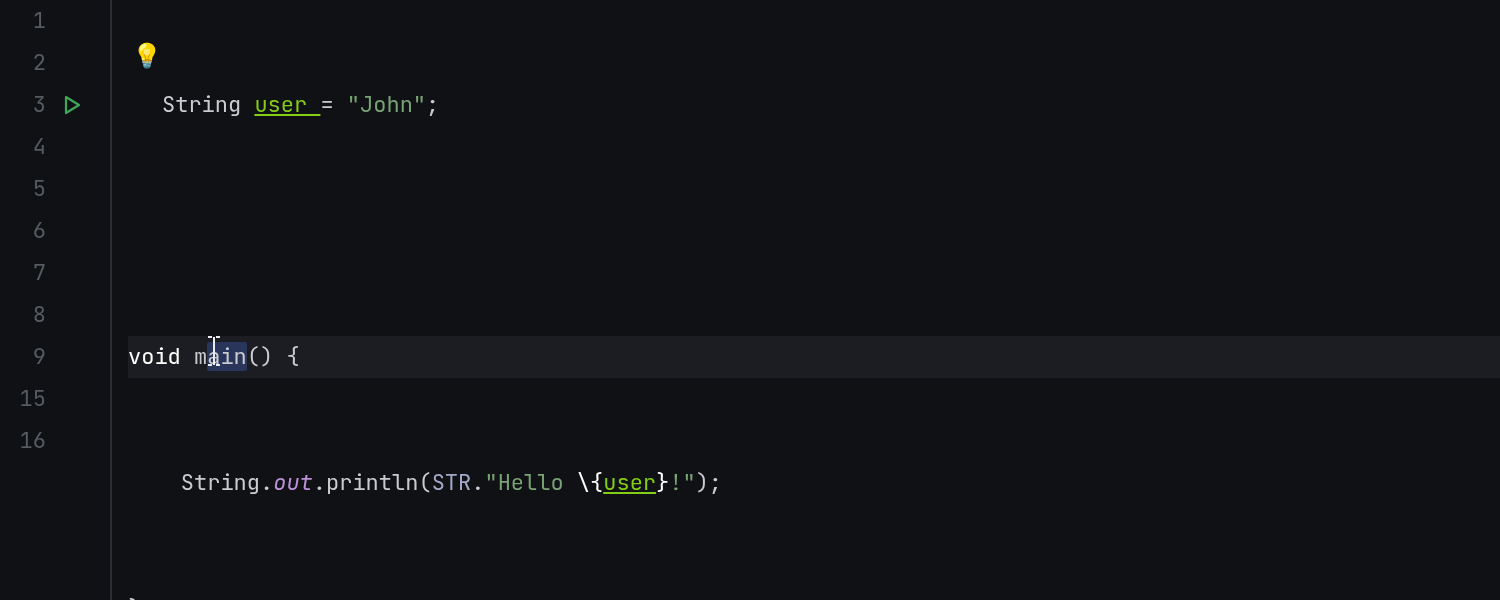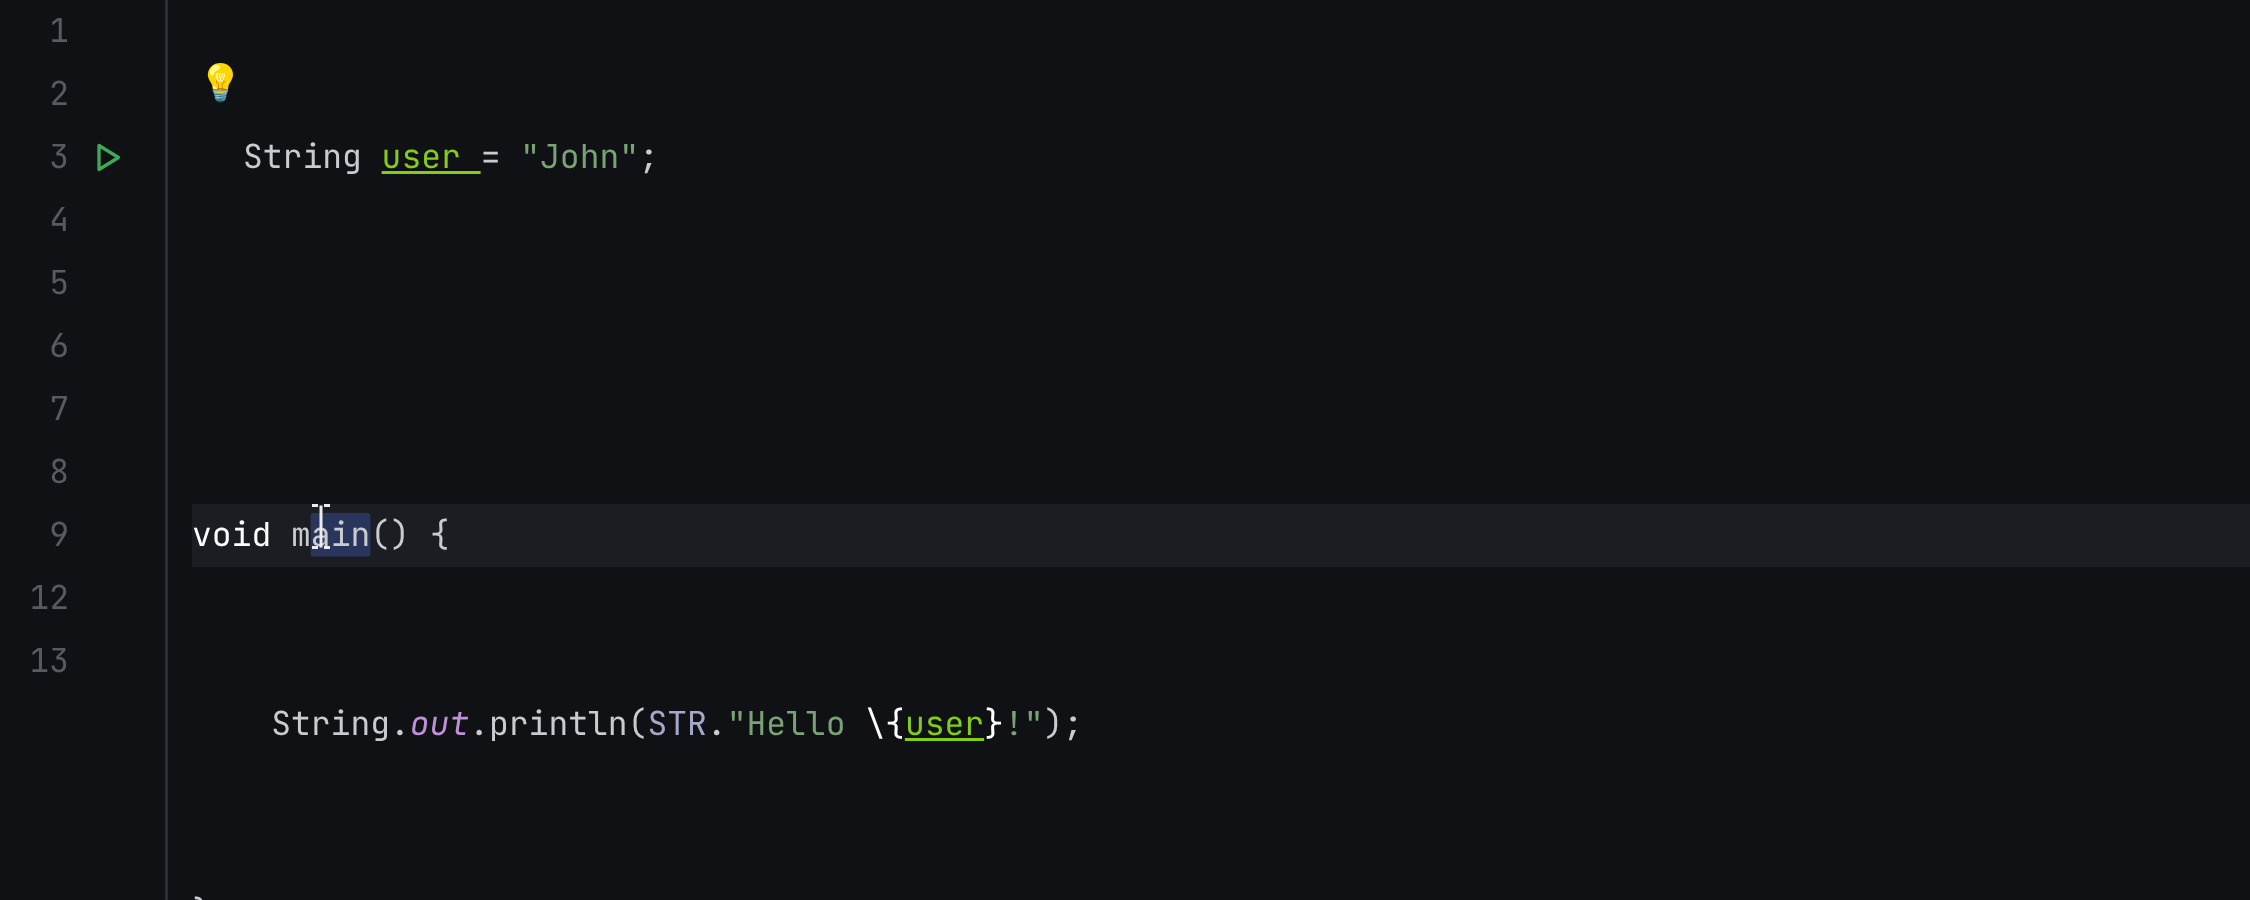--- a/index.html
+++ b/index.html
@@ -92,24 +92,24 @@
   <div class="row">
       <span>7</span>
     </div>
   <div class="row">
       <span>8</span>
     </div>
   <div class="row">
       <span>9</span>
     </div>
   <div class="row">
-      <span>12</span>
+      <span>15</span>
     </div>
   <div class="row">
-      <span>13</span>
+      <span>16</span>
     </div>
 </div>
 
 <div class="editor">
   <div class="line"><span class="type">String </span><span class="id">user </span><span class="plain">= </span><span class="str">"John"</span><span class="plain">;</span></div>
   <div class="line"><span></span></div>
   <div class="line active"><span class="kw">void </span><span class="fn">m</span><span class="cursor"><svg width="14" height="30" viewBox="0 0 14 30">
           <path d="M1 1 H5 M9 1 H13 M7 1 V29 M1 29 H5 M9 29 H13" stroke="#e9ebef" stroke-width="2" fill="none"></path>
         </svg></span><span class="fn sel">ain</span><span class="plain">() {</span></div>
   <div class="line"><span class="plain">    String.</span><span class="field">out</span><span class="plain">.println(</span><span class="stat">STR</span><span class="plain">.</span><span class="str">"Hello </span><span class="kw">\{</span><span class="id">user</span><span class="kw">}</span><span class="str">!"</span><span class="plain">);</span></div>

